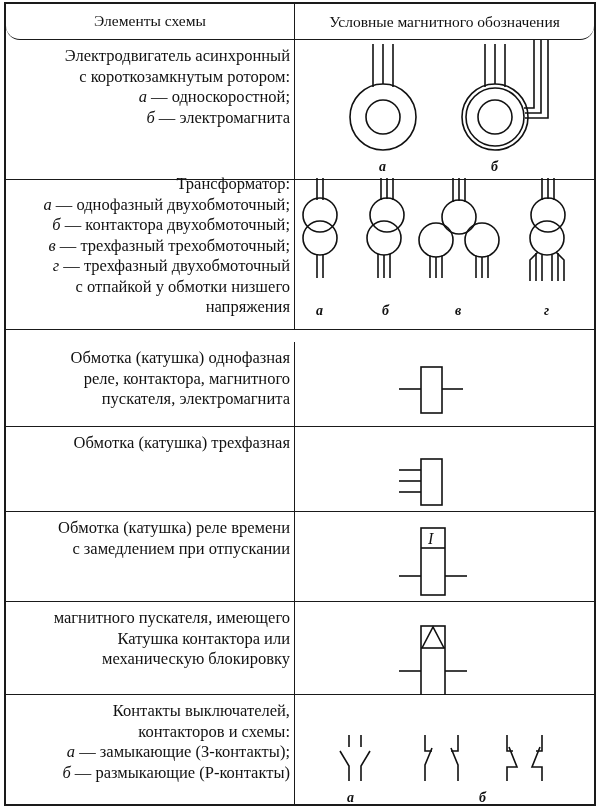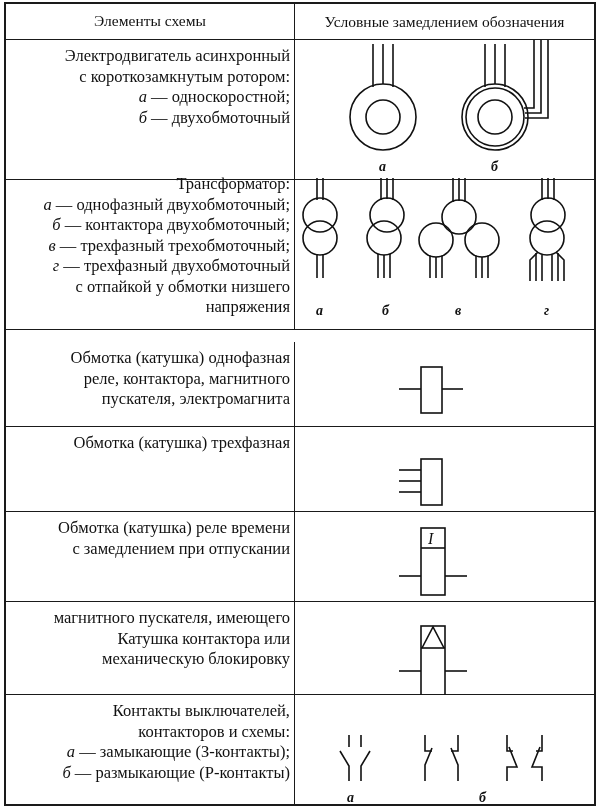--- a/index.html
+++ b/index.html
@@ -13,31 +13,31 @@
   .line { display: block; white-space: nowrap; text-align: right; }
   .it { font-style: italic; }
   svg { position: absolute; left: 0; top: 0; }
   .lbl { font-family: "Liberation Serif", serif; font-style: italic; font-weight: bold; font-size: 14px; fill: #111; }
 </style>
 </head>
 <body>
 
 <div class="table">
 
-  <div class="row hdr" style="top:0;height:36px;">
+  <div class="row hdr" style="top:0;height:36px;border-radius:14px;">
     <div class="cell-l">Элементы схемы</div>
-    <div class="cell-r">Условные замедлением обозначения</div>
+    <div class="cell-r">Условные магнитного обозначения</div>
   </div>
 
   <div class="row" style="top:36px;height:140px;">
     <div class="cell-l">
       <span class="line">Электродвигатель асинхронный</span>
       <span class="line">с  короткозамкнутым ротором:</span>
       <span class="line"><span class="it">а</span><span> — односкоростной;</span></span>
-      <span class="line"><span class="it">б</span><span> — двухобмоточный</span></span>
+      <span class="line"><span class="it">б</span><span> — электромагнита</span></span>
     </div>
     <div class="cell-r">
       <svg width="303" height="140" fill="none" stroke="#111" stroke-width="1.6">
 
         <g>
           <line x1="78" y1="4" x2="78" y2="47"></line>
             <line x1="88" y1="4" x2="88" y2="44"></line>
             <line x1="98" y1="4" x2="98" y2="47"></line>
           <circle cx="88" cy="77" r="33"></circle>
           <circle cx="88" cy="77" r="17"></circle>

